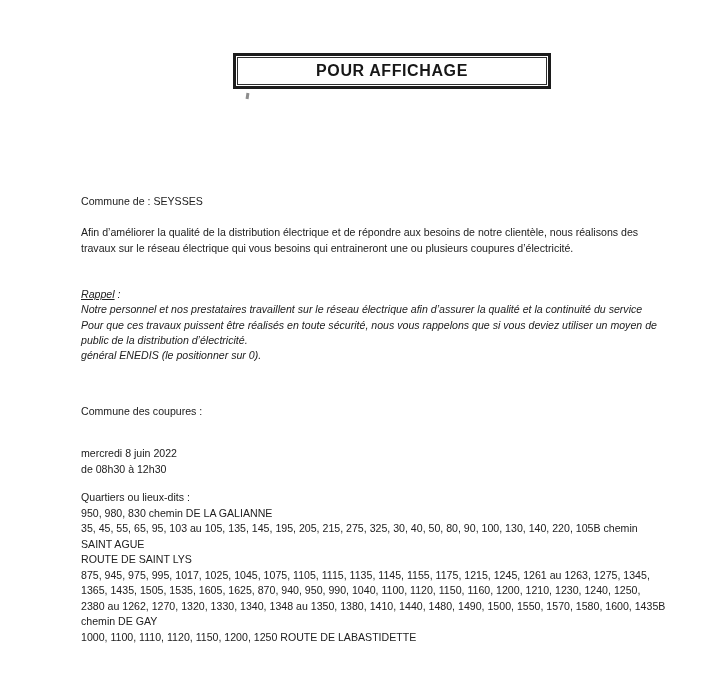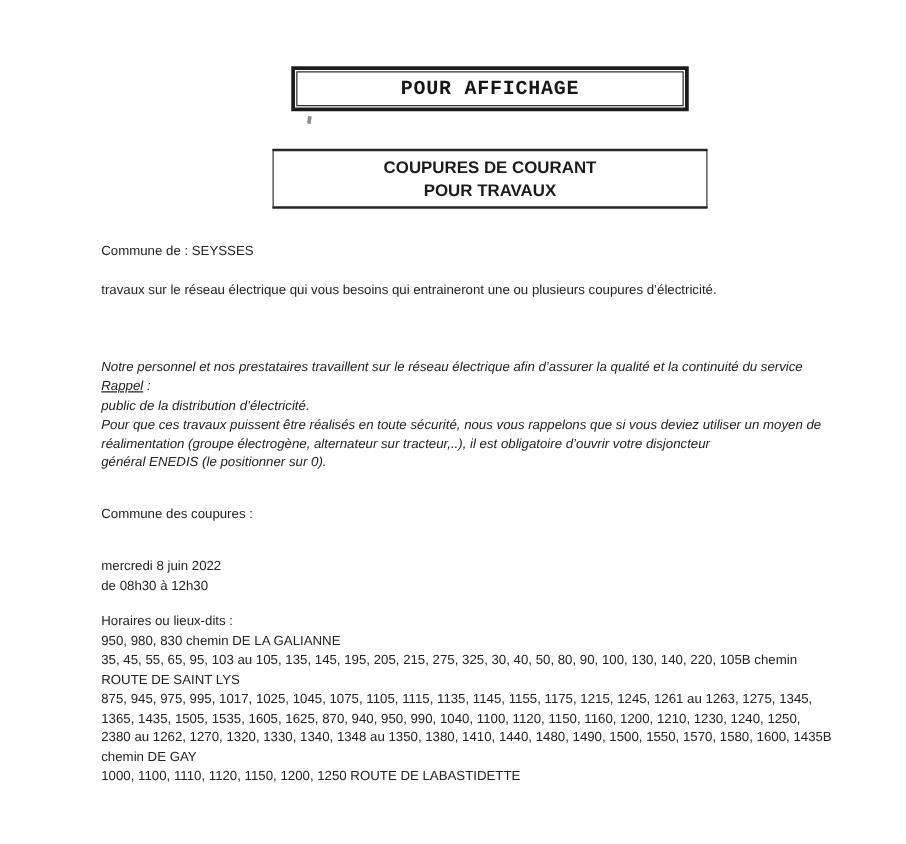--- a/index.html
+++ b/index.html
@@ -25,21 +25,20 @@
   
   .affichage-box {
     left: 233px;
     top: 53px;
     width: 318px;
     height: 36px;
     border: 3px solid #1c1c1c;
     box-sizing: border-box;
     padding: 1px;
     background: #ffffff;
-    font-family: Liberation Mono, monospace;
   }
   .affichage-inner {
     width: 100%;
     height: 100%;
     box-sizing: border-box;
     border: 1px solid #2e2e2e;
     display: flex;
     align-items: center;
     justify-content: center;
     font-size: 16px;
@@ -98,51 +97,48 @@
 <body>
 
 <div class="page">
 
   <div class="abs affichage-box">
     <div class="affichage-inner">POUR AFFICHAGE</div>
   </div>
 
   <div class="abs speck"></div>
 
-  <div class="abs notice-box">
-    <div class="line">COUPURES DE COURANT</div>
-    <div class="line">POUR TRAVAUX</div>
-  </div>
 
   <div class="abs txt commune">Commune de : SEYSSES</div>
 
   <div class="abs txt intro">
+    <div class="line">Afin d’améliorer la qualité de la distribution électrique et de répondre aux besoins de notre clientèle, nous réalisons des</div>
     <div class="line">travaux sur le réseau électrique qui vous besoins qui entraineront une ou plusieurs coupures d’électricité.</div>
   </div>
 
   <div class="abs txt rappel italic">
+    <div class="line"><span class="u">Rappel</span><span> :</span></div>
     <div class="line">Notre personnel et nos prestataires travaillent sur le réseau électrique afin d’assurer la qualité et la continuité du service</div>
-    <div class="line"><span class="u">Rappel</span><span> :</span></div>
+    <div class="line">Pour que ces travaux puissent être réalisés en toute sécurité, nous vous rappelons que si vous deviez utiliser un moyen de</div>
     <div class="line">public de la distribution d’électricité.</div>
-    <div class="line">Pour que ces travaux puissent être réalisés en toute sécurité, nous vous rappelons que si vous deviez utiliser un moyen de</div>
-    <div class="line">réalimentation (groupe électrogène, alternateur sur tracteur,..), il est obligatoire d’ouvrir votre disjoncteur</div>
     <div class="line">général ENEDIS (le positionner sur 0).</div>
   </div>
 
   <div class="abs txt horaires">Commune des coupures :</div>
 
   <div class="abs txt schedule">
     <div class="line">mercredi 8 juin 2022</div>
     <div class="line">de 08h30 à 12h30</div>
   </div>
 
   <div class="abs txt locations">
-    <div class="line">Horaires ou lieux-dits :</div>
+    <div class="line">Quartiers ou lieux-dits :</div>
     <div class="line">950, 980, 830 chemin DE LA GALIANNE</div>
     <div class="line">35, 45, 55, 65, 95, 103 au 105, 135, 145, 195, 205, 215, 275, 325, 30, 40, 50, 80, 90, 100, 130, 140, 220, 105B chemin</div>
+    <div class="line">SAINT AGUE</div>
     <div class="line">ROUTE DE SAINT LYS</div>
     <div class="line">875, 945, 975, 995, 1017, 1025, 1045, 1075, 1105, 1115, 1135, 1145, 1155, 1175, 1215, 1245, 1261 au 1263, 1275, 1345,</div>
     <div class="line">1365, 1435, 1505, 1535, 1605, 1625, 870, 940, 950, 990, 1040, 1100, 1120, 1150, 1160, 1200, 1210, 1230, 1240, 1250,</div>
     <div class="line">2380 au 1262, 1270, 1320, 1330, 1340, 1348 au 1350, 1380, 1410, 1440, 1480, 1490, 1500, 1550, 1570, 1580, 1600, 1435B</div>
     <div class="line">chemin DE GAY</div>
     <div class="line">1000, 1100, 1110, 1120, 1150, 1200, 1250 ROUTE DE LABASTIDETTE</div>
   </div>
 
 </div>
 

